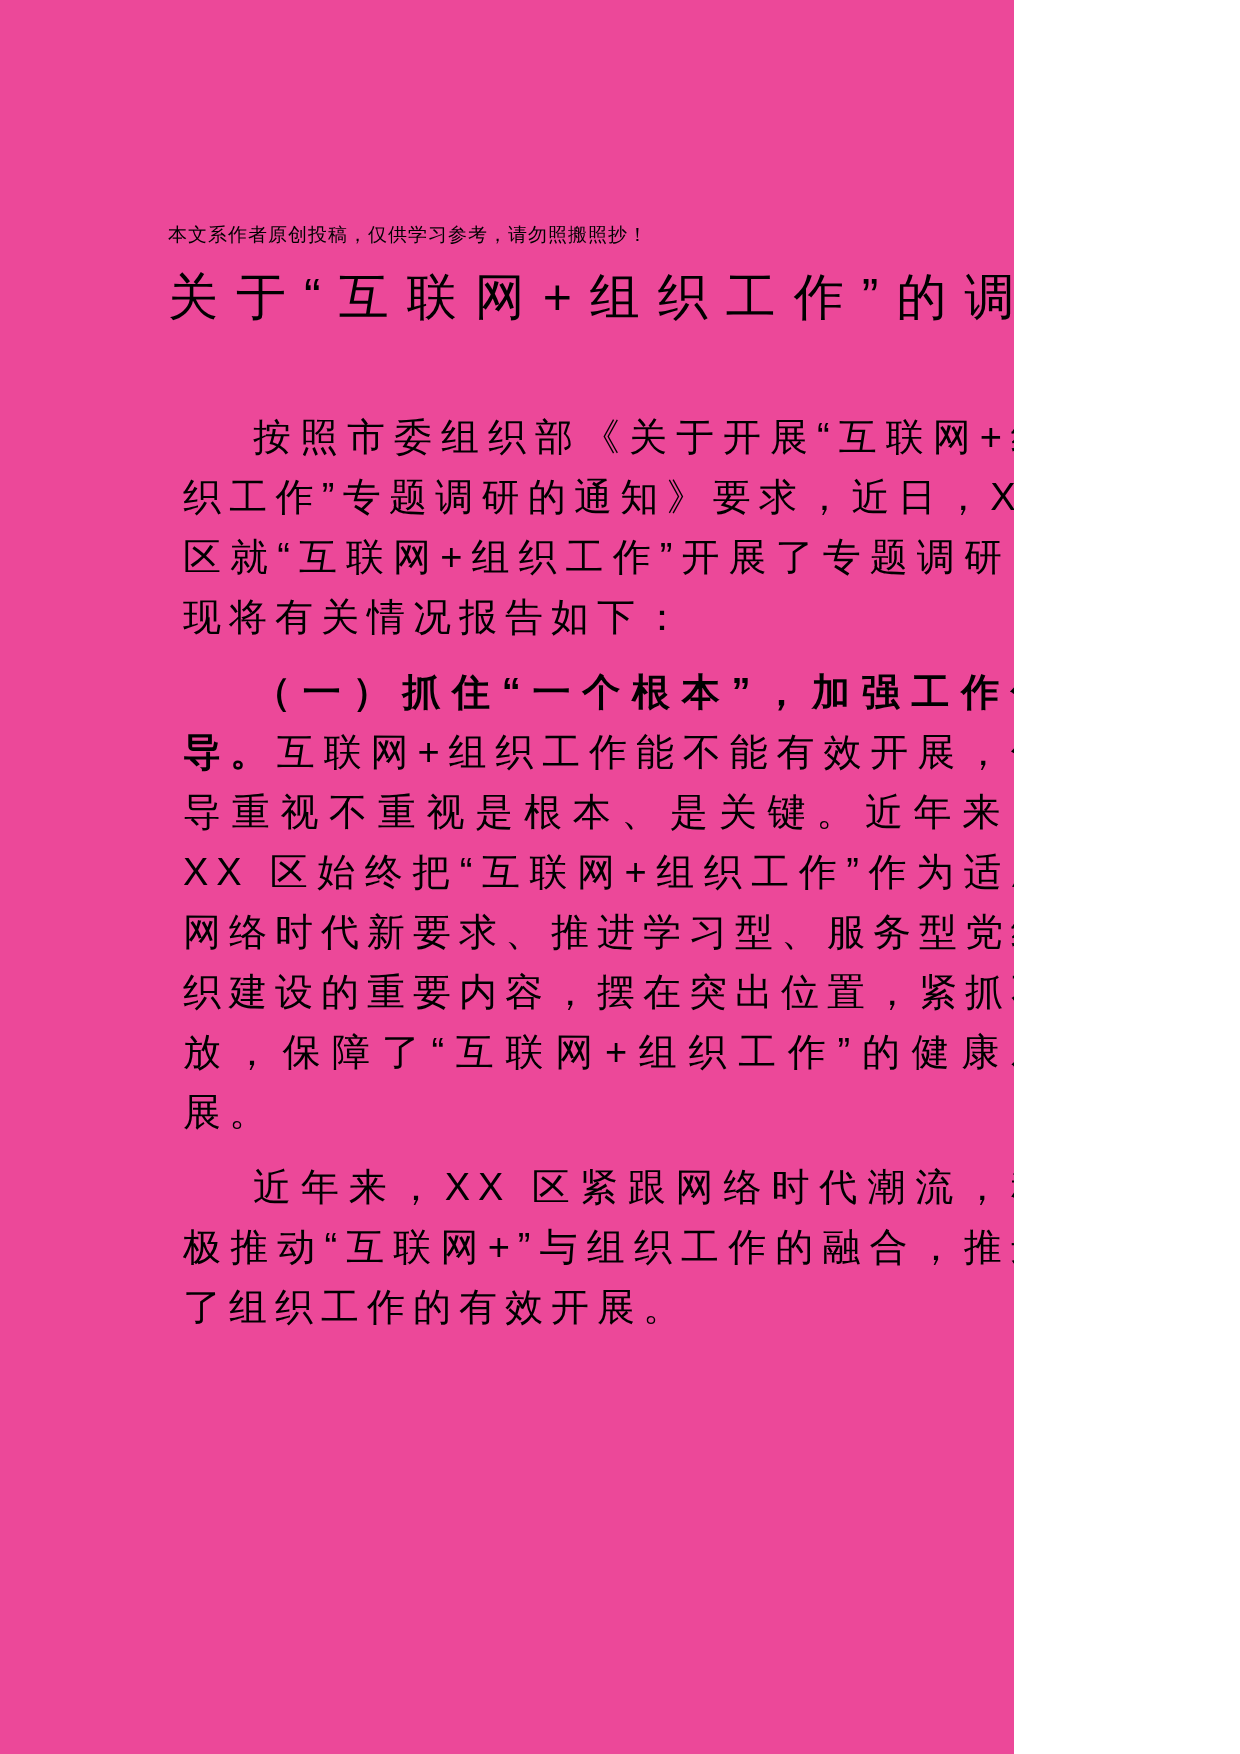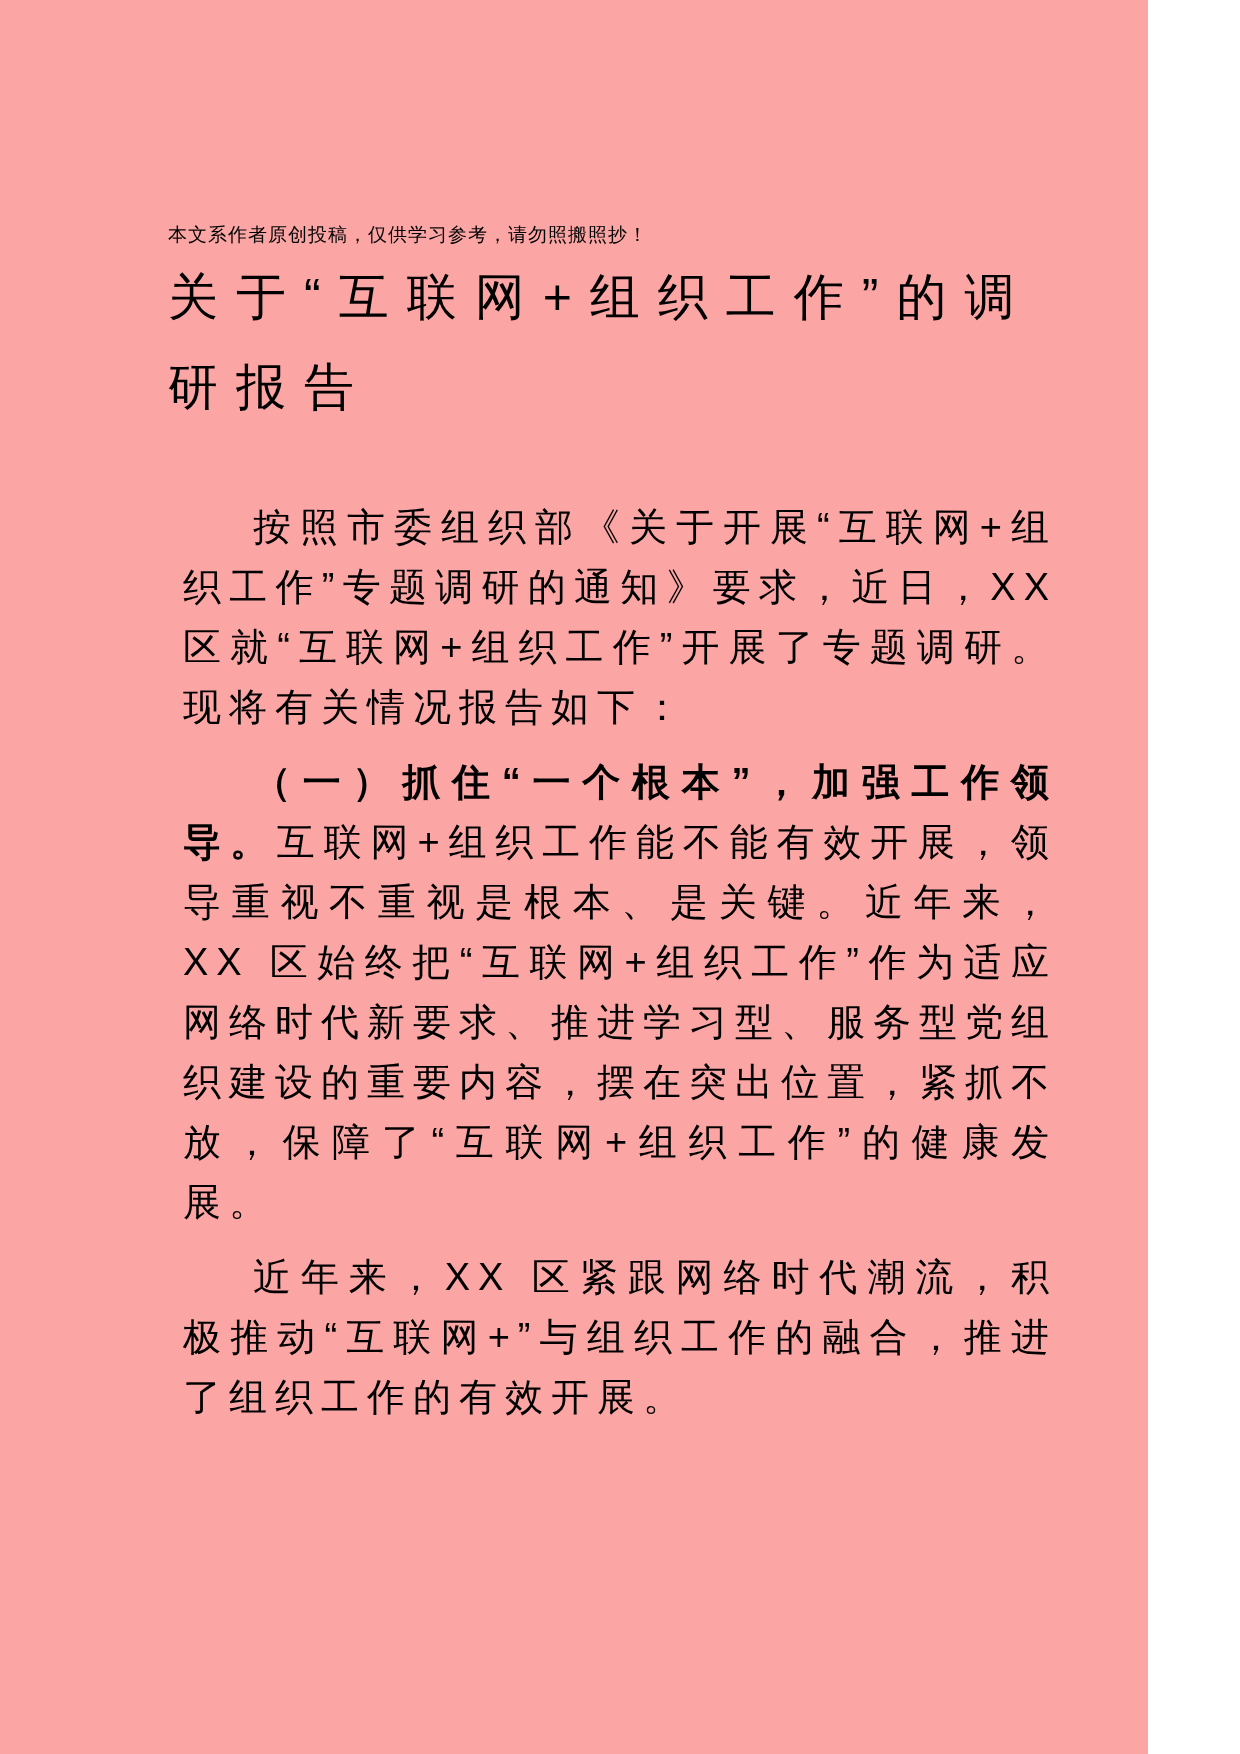--- a/index.html
+++ b/index.html
@@ -2,23 +2,23 @@
 <html lang="zh"><head>
 <meta charset="utf-8">
 <style>
   html, body {
     margin: 0;
     padding: 0;
     background: #ffffff;
   }
   .page {
     position: relative;
-    width: 1148px;
+    width: 1014px;
     height: 1754px;
-    background: #fca5a5;
+    background: #ec4899;
     color: #000000;
     font-family: "Liberation Sans", sans-serif;
     overflow: hidden;
   }
   .content {
     position: absolute;
     left: 168px;
     top: 0;
     width: 904px;
   }
@@ -60,21 +60,20 @@
 </head>
 <body>
 
 <div class="page">
   <div class="content">
 
     <div class="disclaimer">本文系作者原创投稿，仅供学习参考，请勿照搬照抄！</div>
 
     <div class="doc-title">
       <div class="title-line">关于“互联网+组织工作”的调</div>
-      <div class="title-line">研报告</div>
     </div>
 
     <div class="body-text">
 
       <p><span>按照市委组织部《关于开展“互联网+组织工作”专题调研的通知》要求，近日，XX 区就“互联网+组织工作”开展了专题调研。现将有关情况报告如下：</span></p>
 
 
       <p><span class="bold">（一）抓住“一个根本”，加强工作领导。</span><span>互联网+组织工作能不能有效开展，领导重视不重视是根本、是关键。近年来，XX 区始终把“互联网+组织工作”作为适应网络时代新要求、推进学习型、服务型党组织建设的重要内容，摆在突出位置，紧抓不放，保障了“互联网+组织工作”的健康发展。</span></p>
 
       <p><span>近年来，XX 区紧跟网络时代潮流，积极推动“互联网+”与组织工作的融合，推进了组织工作的有效开展。</span></p>

